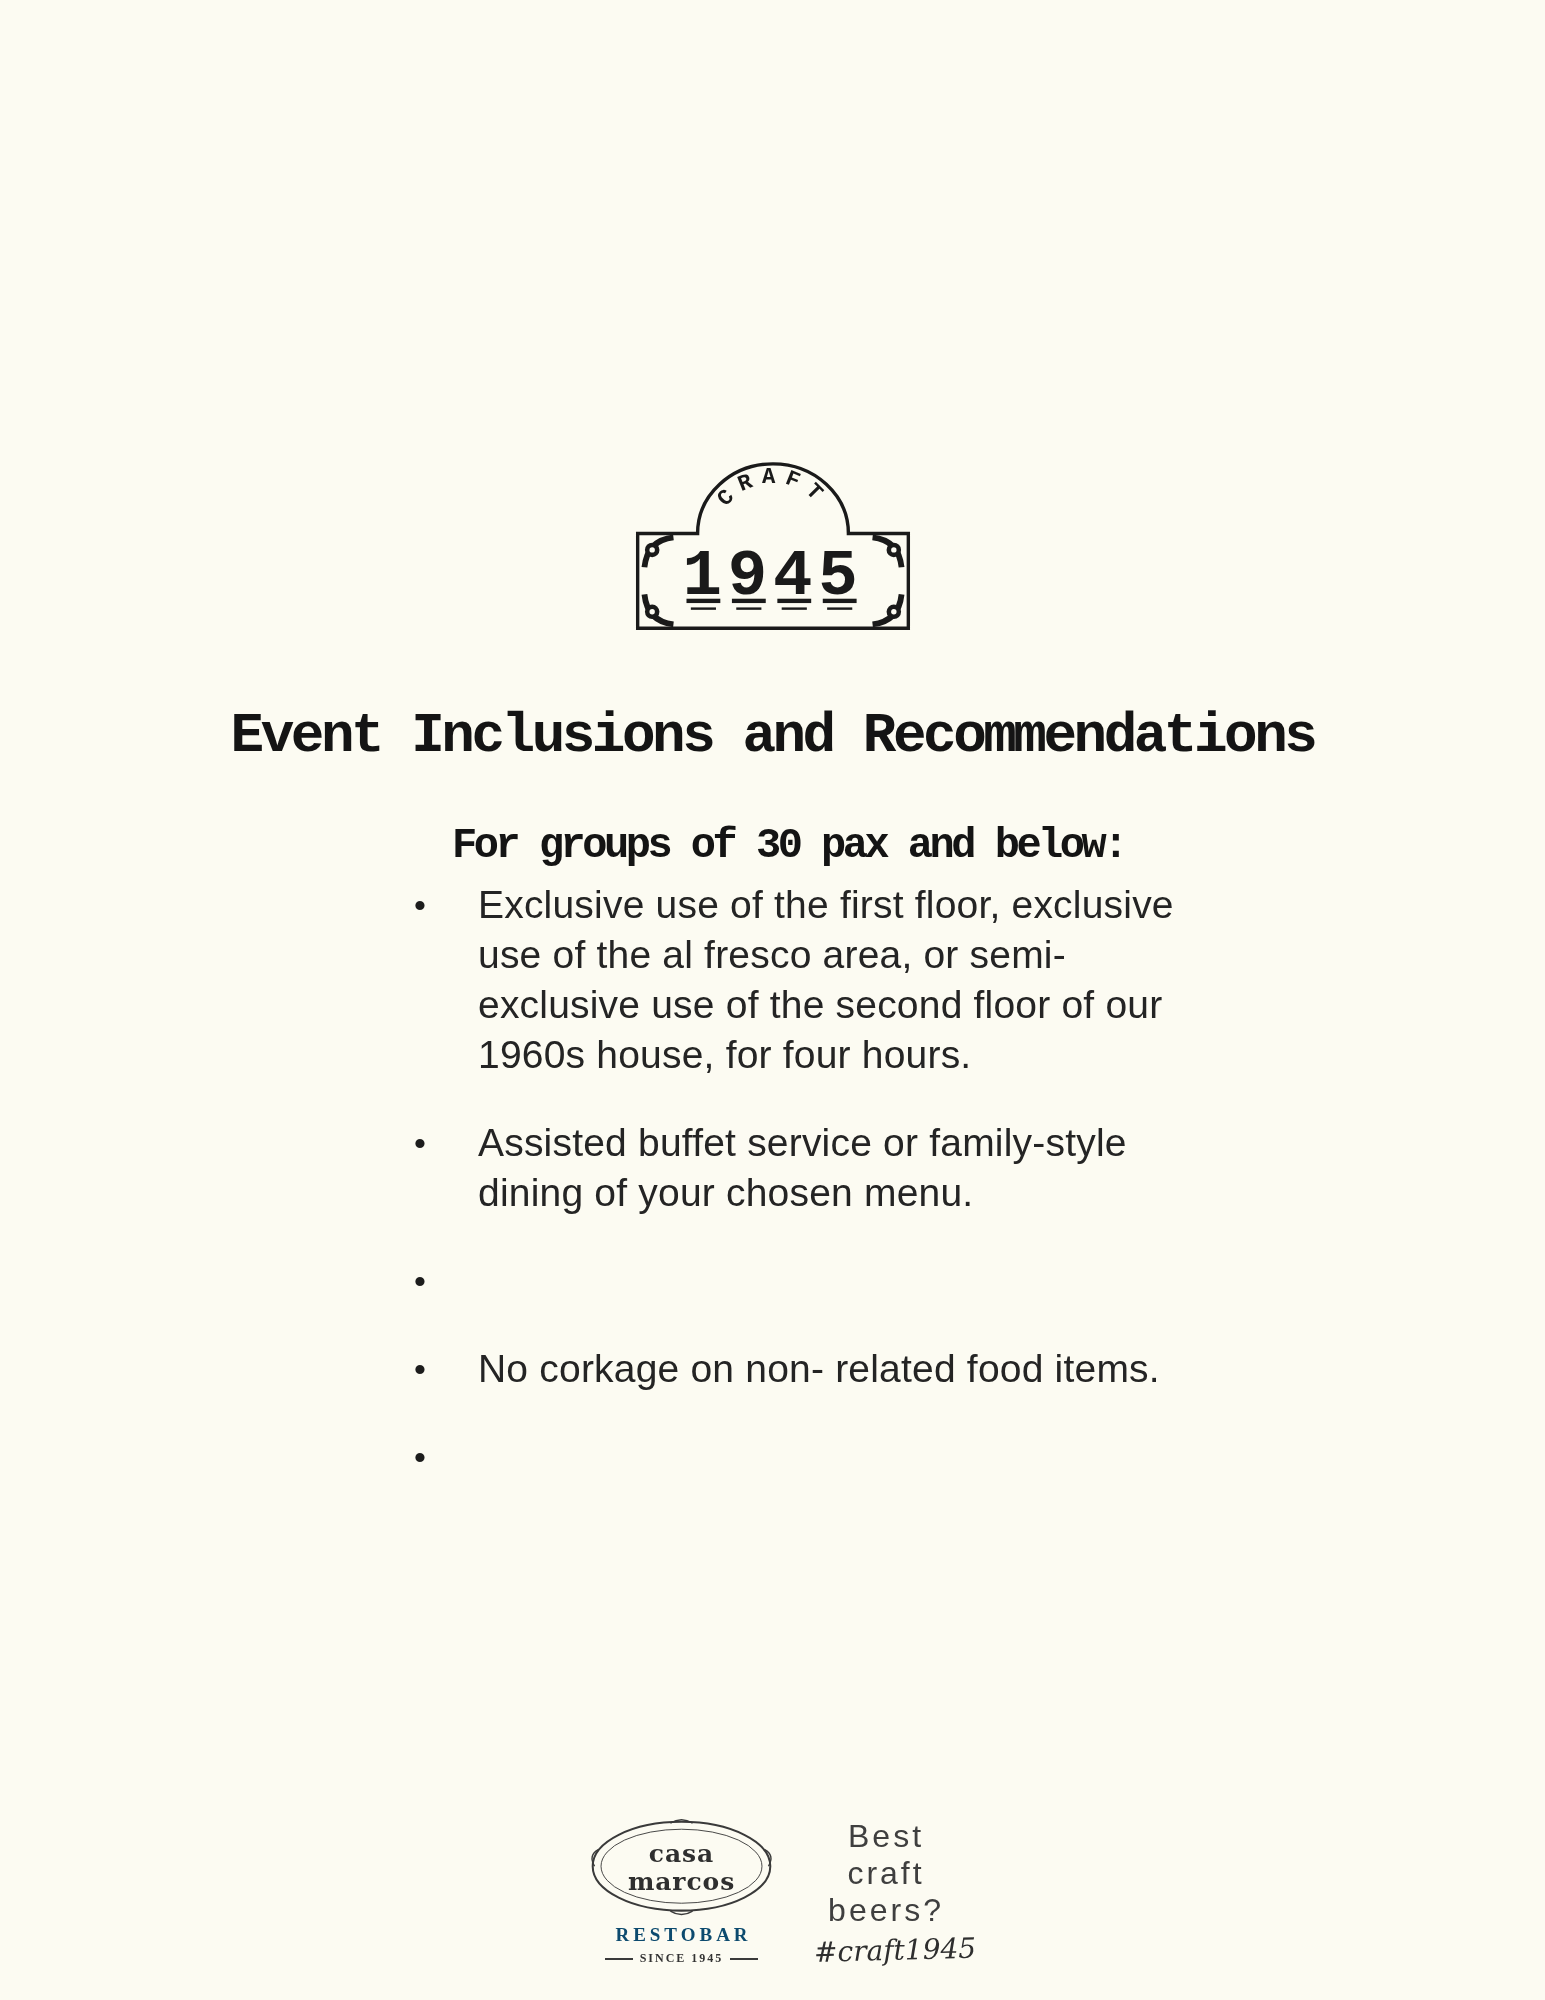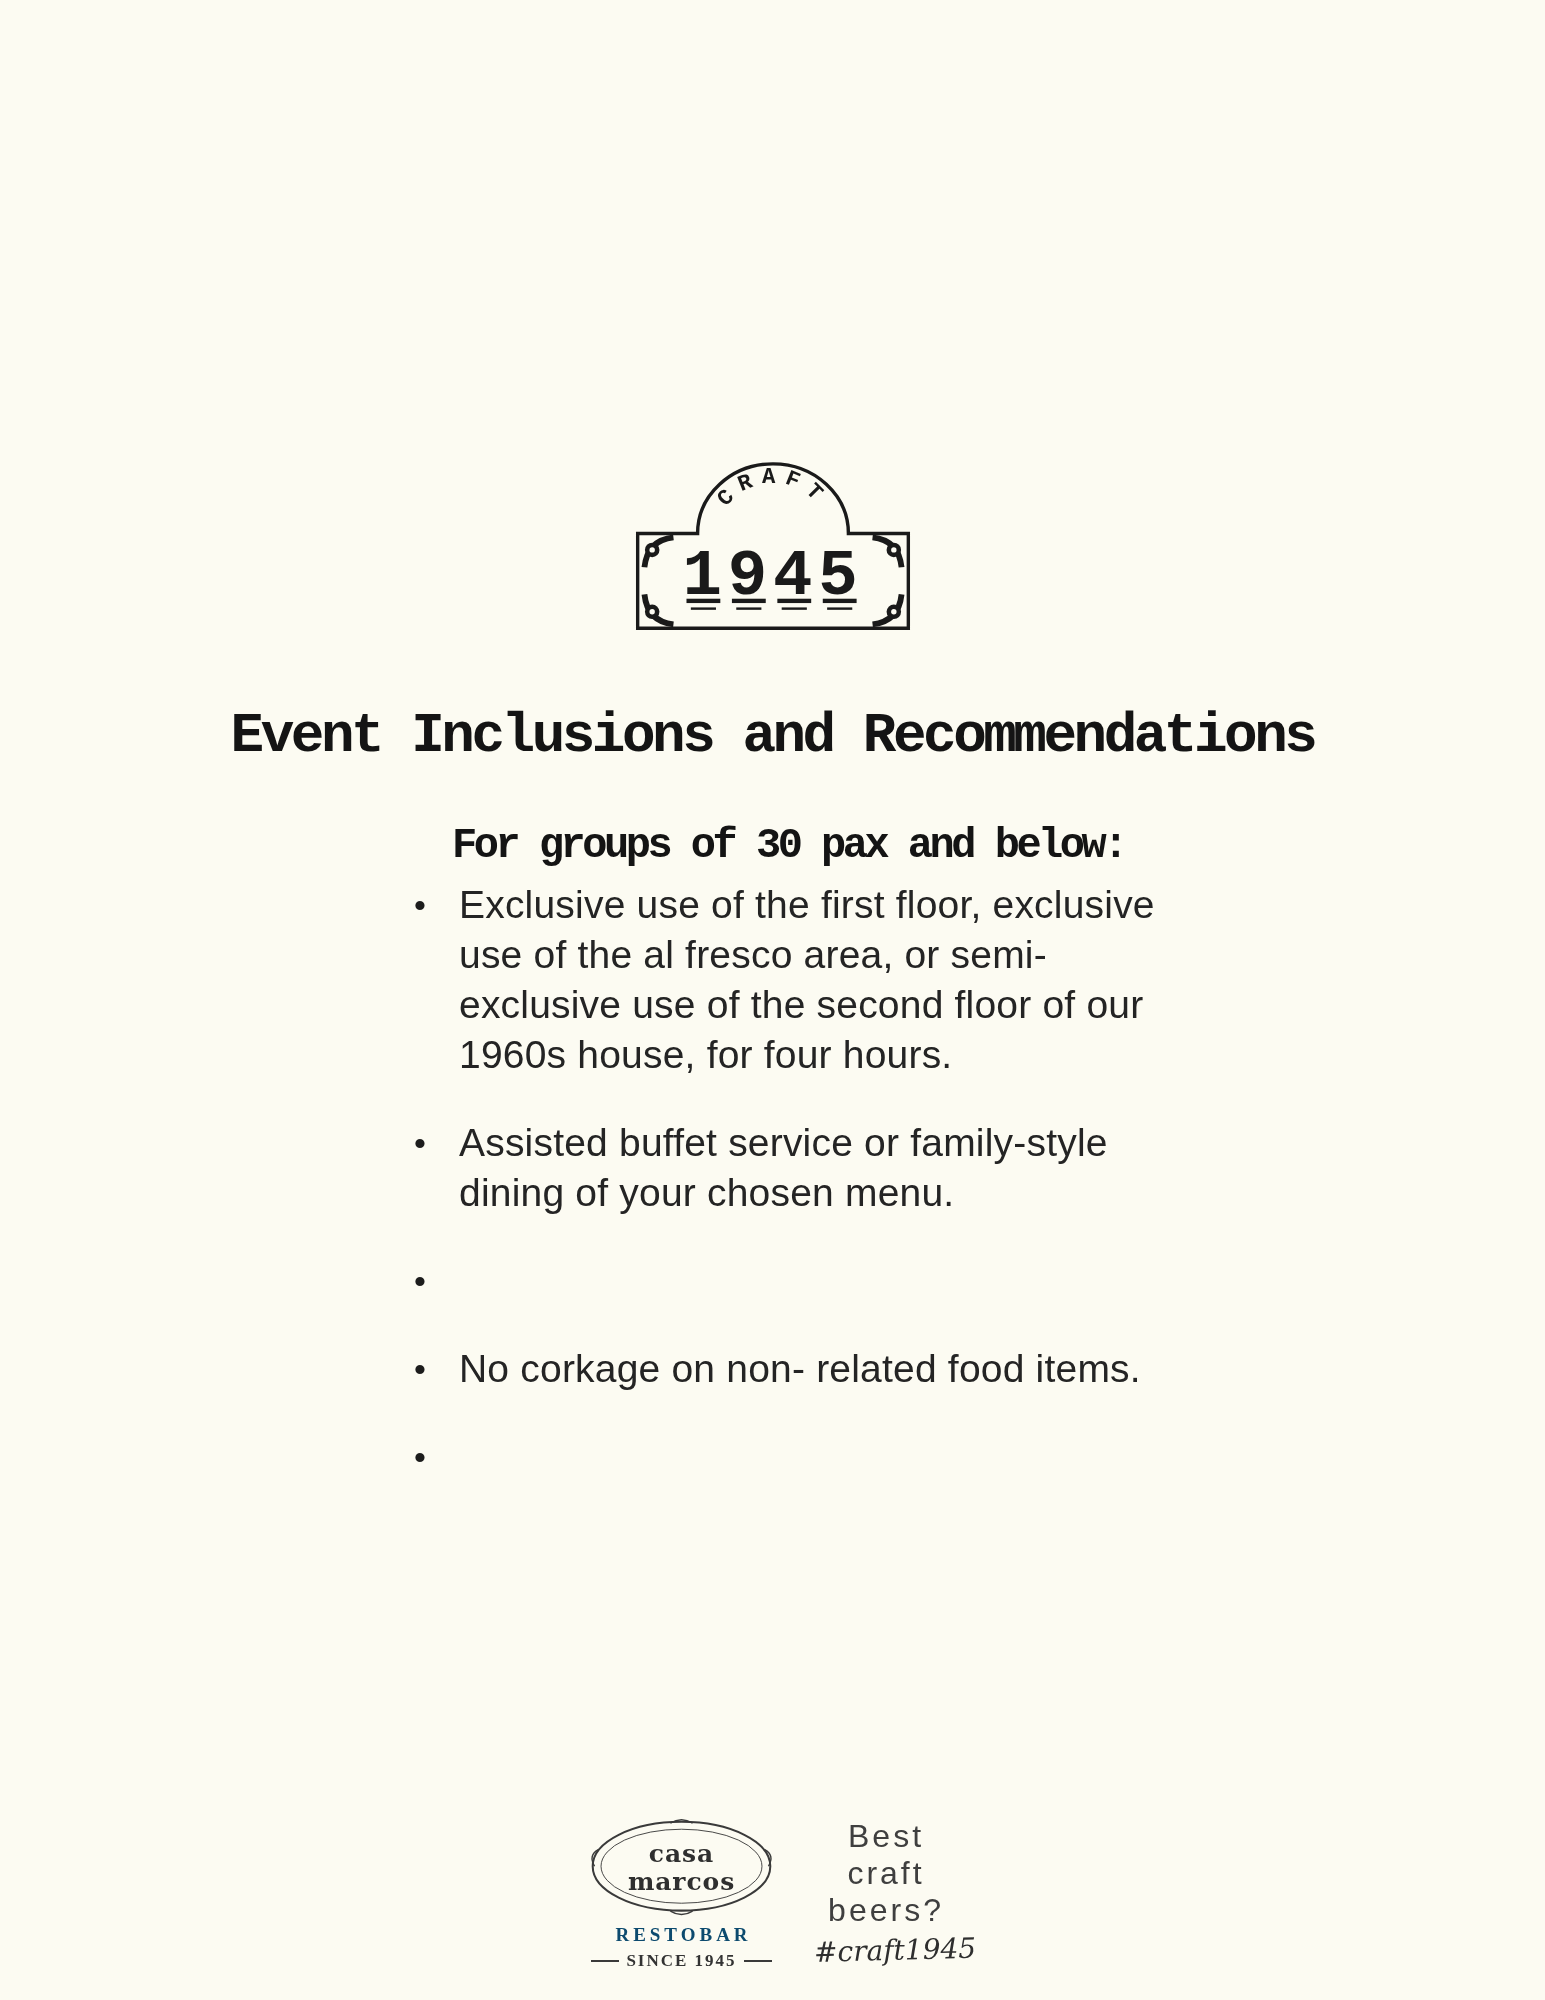--- a/index.html
+++ b/index.html
@@ -37,21 +37,21 @@
     position:absolute; left:412px; top:880px; width:790px;
     margin:0; padding:0; list-style:none;
     font-size:39px; line-height:50px; color:#242424;
   }
   .bullets li { display:flex; align-items:flex-start; }
   .bullets li + li { margin-top:38px; }
   .bullet-dot {
     flex:0 0 45px; font-size:34px; line-height:50px;
     padding-left:2px; color:#1c1c1c;
   }
-  .bullet-text { max-width:720px; letter-spacing:0.2px; }
+  .bullet-text { max-width:720px; letter-spacing:0.2px;margin-left:19px; }
 
   
   .footer {
     position:absolute; top:1818px; left:0; width:100%;
     display:flex; justify-content:center; align-items:flex-start; gap:37px;
   }
   .casa { width:190px; text-align:center; color:#333; }
   .casa svg { display:block; margin:0 auto; }
   .restobar {
     margin-top:4px;
@@ -59,21 +59,21 @@
     font-size:19px; letter-spacing:4px; text-indent:4px;
     color:#0c4a6e; white-space:nowrap;
   }
   .since-row {
     margin-top:5px;
     display:flex; align-items:center; justify-content:center; gap:7px;
   }
   .since-rule { width:28px; height:0; border-top:2px solid #3a3a3a; }
   .since-text {
     font-family:"Liberation Serif", serif; font-weight:700;
-    font-size:17px; letter-spacing:2px; color:#333; white-space:nowrap;text-align:center;
+    font-size:12px; letter-spacing:2px; color:#333; white-space:nowrap;text-align:center;
   }
 
   .tagline { width:145px; margin-top:0; text-align:center; color:#3f3f3f; }
   .tag-line { font-size:32px; line-height:37px; letter-spacing:3px; }
   .hashtag {
     margin-top:5px;
     font-family:"DejaVu Serif", serif; font-style:italic;
     font-size:28px; color:#2e2e2e;
     transform:rotate(-1.5deg);
   }

